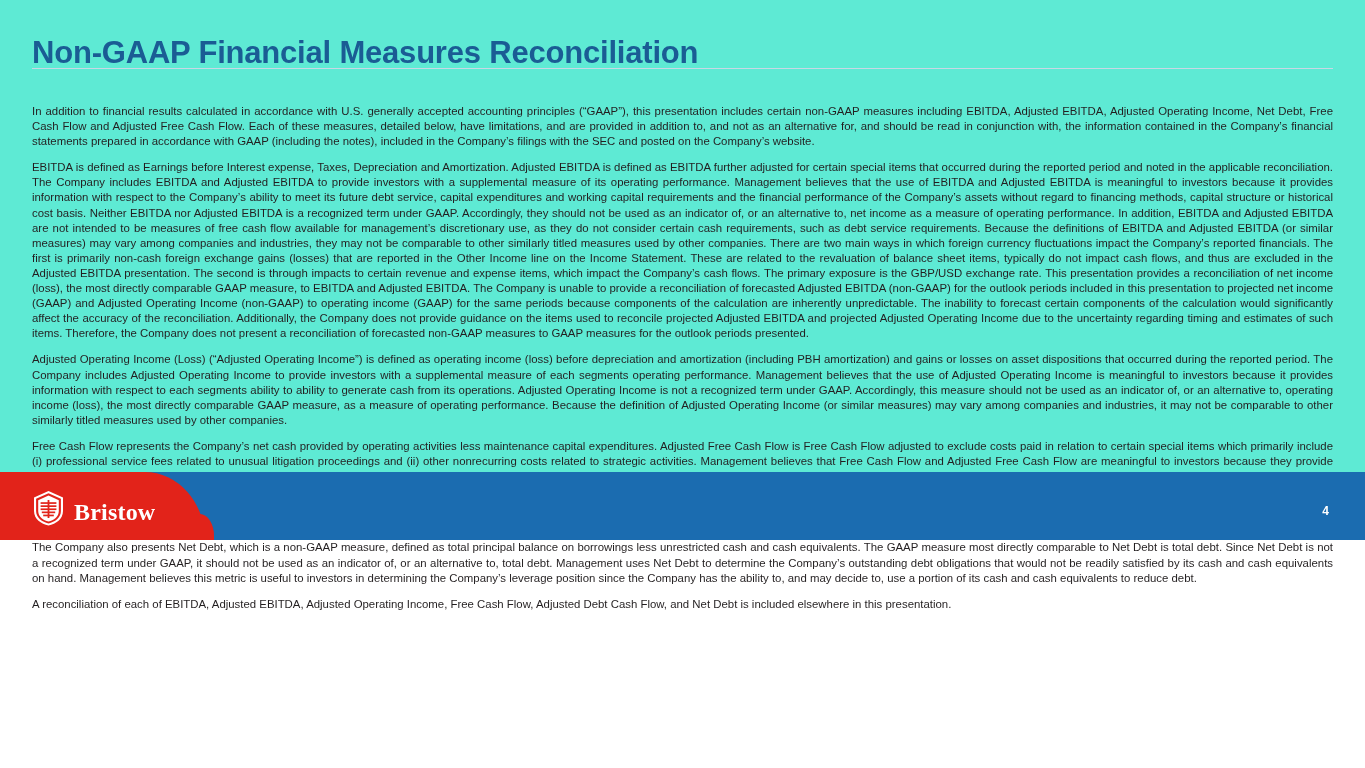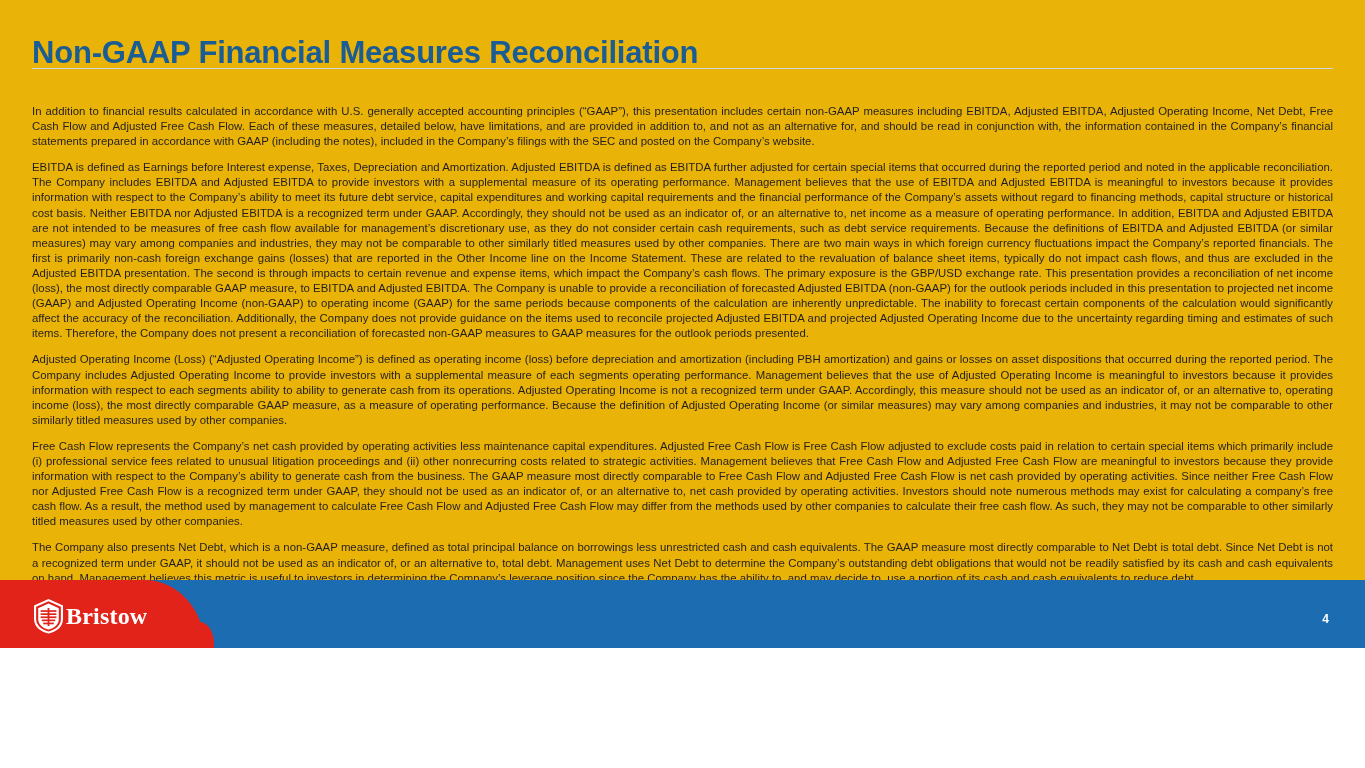--- a/index.html
+++ b/index.html
@@ -11,22 +11,22 @@
     height: 768px;
     background: #ffffff;
     font-family: "Liberation Sans", sans-serif;
     overflow: hidden;
     position: relative;
   }
   .slide {
     position: absolute;
     inset: 0;
     width: 1365px;
-    height: 648px;
-    background: #eab308;
+    height: 540px;
+    background: #5eead4;
   }
   .title {
     position: absolute;
     left: 32px;
     top: 14px;
     font-size: 31px;
     font-weight: bold;
     color: #1a5c94;
     letter-spacing: -0.2px;
     white-space: nowrap;
@@ -83,22 +83,22 @@
     width: 20px;
     height: 26px;
     background: #e2231a;
     border-top-right-radius: 14px 22px;
   }
   .logo-wrap {
     position: absolute;
     left: 32px;
     bottom: 14px;
     display: flex;
-    align-items: center;
-    gap: 1px;
+    align-items: flex-end;
+    gap: 9px;
   }
   .logo-mark {
     width: 33px;
     height: 36px;
     position: relative;
   }
   .logo-text {
     color: #ffffff;
     font-size: 24px;
     font-weight: bold;

